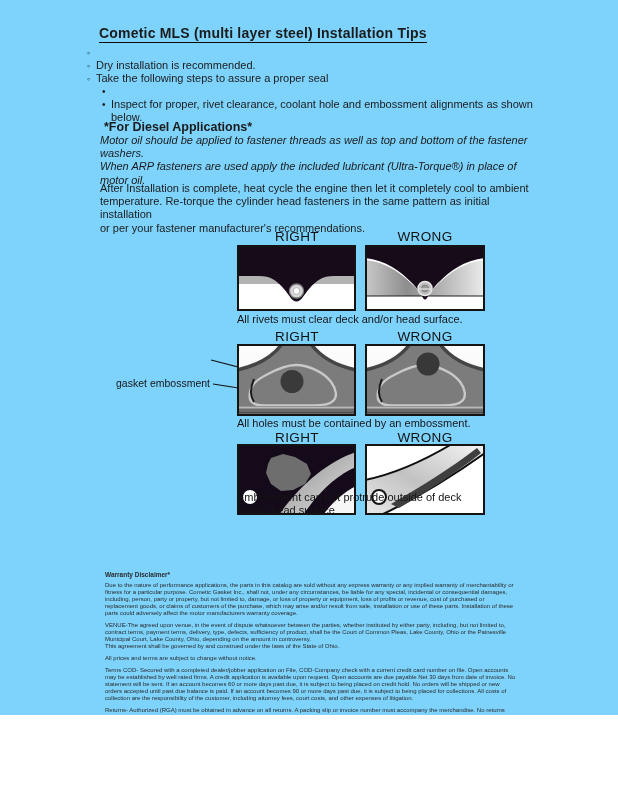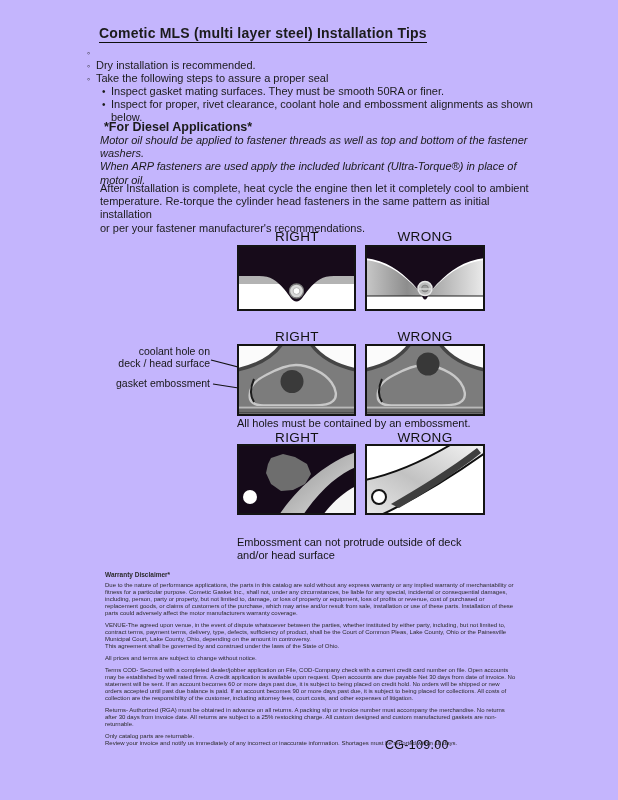--- a/index.html
+++ b/index.html
@@ -1,17 +1,17 @@
 <!DOCTYPE html>
 <html><head>
 <meta charset="utf-8">
 <style>
   html,body{margin:0;padding:0;background:#ffffff;}
   .page{
-    position:relative;width:618px;height:800px;background:#c4b5fd;overflow:hidden;
+    position:relative;width:618px;height:715px;background:#7dd3fc;overflow:hidden;
     font-family:"Liberation Sans",sans-serif;color:#1b1b1b;
   }
   .title{
     position:absolute;left:99px;top:25px;margin:0;
     font-size:14px;font-weight:bold;letter-spacing:0.2px;
     border-bottom:1.8px solid #0e0e0e;padding-bottom:1px;display:inline-block;
   }
   .bullets{position:absolute;left:87px;top:46px;width:460px;font-size:11px;}
   .brow{display:flex;line-height:13px;}
   .brow .mk{width:9px;flex:0 0 9px;text-align:left;}
@@ -47,21 +47,20 @@
     <div class="brow lvl1">
       <span class="mk">◦</span>
       <span>Dry installation is recommended.</span>
     </div>
     <div class="brow lvl1">
       <span class="mk">◦</span>
       <span>Take the following steps to assure a proper seal</span>
     </div>
     <div class="brow lvl2">
       <span class="mk">•</span>
-      <span>Inspect gasket mating surfaces.  They must be smooth 50RA or finer.</span>
     </div>
     <div class="brow lvl2">
       <span class="mk">•</span>
       <span>Inspect for proper, rivet clearance, coolant hole and embossment alignments as shown below.</span>
     </div>
   </div>
 
   <h2 class="h-diesel">*For Diesel Applications*</h2>
   <p class="para p1">Motor oil should be applied to fastener threads as well as top and bottom of the fastener washers.
 When ARP fasteners are used apply the included lubricant (Ultra-Torque®) in place of motor oil.</p>
@@ -94,26 +93,25 @@
     <rect x="0" y="0" width="120" height="66" fill="#ffffff"></rect>
     <path d="M0,15 C22,17 38,30 48,40 C54,46 56,48.5 60,48.5 C64,48.5 66,46 72,40 C82,30 98,17 120,15 V51 H0 Z" fill="url(#gw)"></path>
     <path d="M0,51 H120" stroke="#1e1e1e" stroke-width="1.2" fill="none"></path>
     <path d="M0,0 H120 V13 C99,15 84,27 74,37 C68,43 66,46 64,49 C62.5,52.5 61.5,54.5 60,54.5 C58.5,54.5 57.5,52.5 56,49 C54,46 52,43 46,37 C36,27 21,15 0,13 Z" fill="#170b1a"></path>
     <circle cx="60" cy="43.5" r="7" fill="#bdbdbd" stroke="#e8e8e8" stroke-width="1.5"></circle>
     <circle cx="60" cy="43.5" r="3.4" fill="#9c9c9c" stroke="#777777" stroke-width="0.8"></circle>
     <path d="M53.5,44 H66.5" stroke="#e0e0e0" stroke-width="1.3"></path>
     <rect x="1" y="1" width="118" height="64" fill="none" stroke="#141414" stroke-width="2"></rect>
   </svg>
 
+  <div class="caption" style="top:313px;">All rivets must clear deck and/or head surface.</div>
 
   <div class="collabel" style="left:260px;top:329px;">RIGHT</div>
   <div class="collabel" style="left:388px;top:329px;">WRONG</div>
 
-  <div class="annlabel" style="top:346px;">coolant hole on
-deck / head surface</div>
   <div class="annlabel" style="top:378px;">gasket embossment</div>
 
   <svg class="leader" width="95" height="50" viewBox="0 0 95 50">
     <line x1="6" y1="12" x2="87" y2="33" stroke="#111" stroke-width="1.2"></line>
     <line x1="8" y1="36" x2="59" y2="44" stroke="#111" stroke-width="1.2"></line>
   </svg>
 
   <svg class="figbox" style="left:237px;top:344px;" width="119" height="72" viewBox="0 0 119 72">
     <rect x="0" y="0" width="119" height="72" fill="#7c7c7c"></rect>
     <path d="M0,0 H45 C37,11 23,21 0,26 Z" fill="#fbfbfb"></path>
@@ -174,21 +172,21 @@
     </defs>
     <rect x="0" y="0" width="120" height="71" fill="#ffffff"></rect>
     <path d="M0,36 C30,30 60,16 87,0 L120,0 L120,9 C89,31 50,55 16,71 L0,71 Z" fill="url(#gl)"></path>
     <path d="M0,36 C30,30 60,16 87,0" stroke="#0f0f0f" stroke-width="2" fill="none"></path>
     <path d="M16,71 C50,55 89,31 120,9" stroke="#0f0f0f" stroke-width="2" fill="none"></path>
     <path d="M26,60 C54,44 86,24 112,4 L116,9 C92,28 62,48 34,64 Z" fill="#3f3f3f"></path>
     <circle cx="14" cy="53" r="7" fill="#ffffff" stroke="#141414" stroke-width="2"></circle>
     <rect x="1" y="1" width="118" height="69" fill="none" stroke="#141414" stroke-width="2"></rect>
   </svg>
 
-  <div class="caption" style="top:536px;">Embossment can not protrude outside of deck
+  <div class="caption" style="top:491px;">Embossment can not protrude outside of deck
 and/or head surface</div>
 
   <div class="disclaimer">
     <h3>Warranty Disclaimer*</h3>
     <p>Due to the nature of performance applications, the parts in this catalog are sold without any express warranty or any implied warranty of merchantability or fitness for a particular purpose.  Cometic Gasket Inc., shall not, under any circumstances, be liable for any special, incidental or consequential damages, including, person, party or property, but not limited to, damage, or loss of property or equipment, loss of profits or revenue, cost of purchased or replacement goods, or claims of customers of the purchase, which may arise and/or result from sale, installation or use of these parts.  Installation of these parts could adversely affect the motor manufacturers warranty coverage.</p>
     <p>VENUE-The agreed upon venue, in the event of dispute whatsoever between the parties, whether instituted by either party, including, but not limited to, contract terms, payment terms, delivery, type, defects, sufficiency of product, shall be the Court of Common Pleas, Lake County, Ohio or the Painesville Municipal Court, Lake County, Ohio, depending on the amount in controversy.
 This agreement shall be governed by and construed under the laws of the State of Ohio.</p>
     <p>All prices and terms are subject to change without notice.</p>
     <p>Terms COD- Secured with a completed dealer/jobber application on File, COD-Company check with a current credit card number on file.  Open accounts may be established by well rated firms.  A credit application is available upon request.  Open accounts are due payable Net 30 days from date of invoice.  No statement will be sent.  If an account becomes 60 or more days past due, it is subject to being placed on credit hold.  No orders will be shipped or new orders accepted until past due balance is paid.  If an account becomes 90 or more days past due, it is subject to being placed for collections.  All costs of collection are the responsibility of the customer, including attorney fees, court costs, and other expenses of litigation.</p>
     <p>Returns- Authorized (RGA) must be obtained in advance on all returns.  A packing slip or invoice number must accompany the merchandise.  No returns after 30 days from invoice date.  All returns are subject to a 25% restocking charge.  All custom designed and custom manufactured gaskets are non-returnable.</p>

